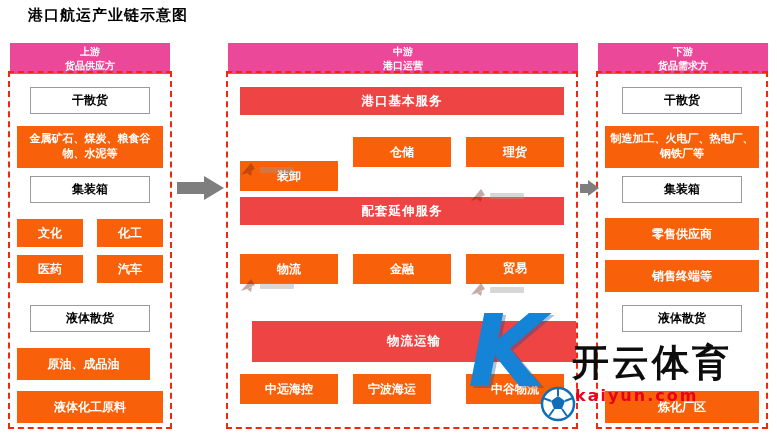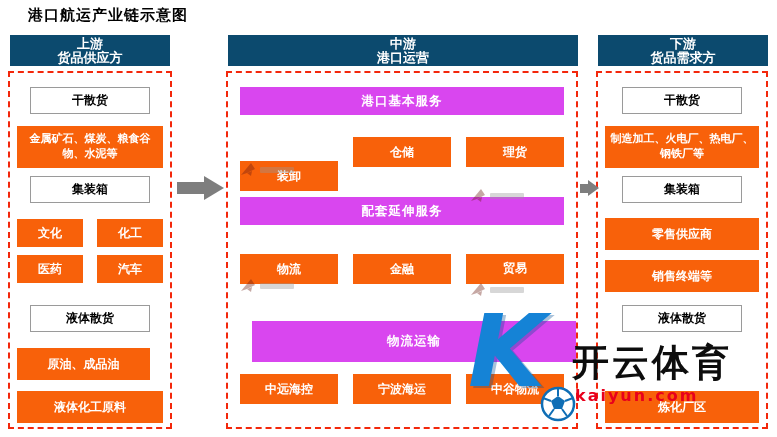--- a/index.html
+++ b/index.html
@@ -1,28 +1,28 @@
 <!DOCTYPE html>
 <html><head>
 <meta charset="utf-8">
 <style>
   html,body{margin:0;padding:0;background:#fff;}
   body{font-family:"DejaVu Sans","Liberation Sans",sans-serif;}
   .page{position:relative;width:777px;height:437px;background:#ffffff;overflow:hidden;}
   .title{position:absolute;left:28px;top:6px;font-size:15px;font-weight:bold;color:#000;letter-spacing:1px;}
-  .col-header{position:absolute;background:#0c4a6e;color:#fff;font-weight:bold;font-size:13px;
-              text-align:center;line-height:14px;padding-top:2px;box-sizing:border-box;}
+  .col-header{position:absolute;background:#ec4899;color:#fff;font-weight:bold;font-size:10px;
+              text-align:center;line-height:14px;padding-top:2px;box-sizing:border-box;margin-top:8px;}
   .dashed{position:absolute;border:2px dashed #F3270B;box-sizing:border-box;}
   .bw{position:absolute;background:#fff;border:1px solid #9a9a9a;color:#000;font-weight:bold;font-size:12px;
       display:flex;align-items:center;justify-content:center;box-sizing:border-box;}
   .bo{position:absolute;background:#F8610A;color:#fff;font-weight:bold;font-size:12px;
       display:flex;align-items:center;justify-content:center;text-align:center;line-height:1.35;
       padding:1px 5px;box-sizing:border-box;}
   .bo.small{font-size:11px;}
-  .br{position:absolute;background:#d946ef;color:#fff;font-weight:bold;font-size:12.5px;
+  .br{position:absolute;background:#ef4444;color:#fff;font-weight:bold;font-size:12.5px;
       display:flex;align-items:center;justify-content:center;box-sizing:border-box;letter-spacing:1px;}
   .arrow-shaft{position:absolute;background:#7E7E7E;}
   .arrow-head{position:absolute;width:0;height:0;}
   .wm-small{position:absolute;opacity:.38;z-index:4;pointer-events:none;}
   .kaiyun{position:absolute;left:468px;top:320px;width:306px;height:115px;z-index:6;pointer-events:none;}
   .kaiyun .kletter{position:absolute;left:0;top:-18px;font-size:100px;font-weight:bold;font-style:italic;
                    color:#1583D6;text-shadow:3px 2px 0 rgba(10,80,150,.35);line-height:1;}
   .kaiyun .ball{position:absolute;left:72px;top:66px;}
   .kaiyun .brand{position:absolute;left:104px;top:18px;font-size:37px;font-weight:bold;color:#0d0d0d;letter-spacing:3px;}
   .kaiyun .domain{position:absolute;left:107px;top:66px;font-size:16px;font-weight:bold;color:#E8001C;letter-spacing:2px;}
@@ -70,21 +70,21 @@
   <div class="bo" style="left:353px;top:137px;width:98px;height:30px;">仓储</div>
   <div class="bo" style="left:466px;top:137px;width:98px;height:30px;">理货</div>
 
   <div class="br" style="left:240px;top:197px;width:324px;height:28px;">配套延伸服务</div>
   <div class="bo" style="left:240px;top:254px;width:98px;height:30px;">物流</div>
   <div class="bo" style="left:353px;top:254px;width:98px;height:30px;">金融</div>
   <div class="bo" style="left:466px;top:254px;width:98px;height:30px;font-family:Liberation Mono, monospace;">贸易</div>
 
   <div class="br" style="left:252px;top:321px;width:324px;height:41px;">物流运输</div>
   <div class="bo" style="left:240px;top:374px;width:98px;height:30px;">中远海控</div>
-  <div class="bo" style="left:353px;top:374px;width:98px;height:30px;">宁波海运</div>
+  <div class="bo" style="left:353px;top:374px;width:78px;height:30px;">宁波海运</div>
   <div class="bo" style="left:466px;top:374px;width:98px;height:30px;">中谷物流</div>
 
   <div class="arrow-shaft" style="left:580px;top:184px;width:8px;height:9px;"></div>
   <div class="arrow-head" style="left:588px;top:180px;border-top:8px solid transparent;border-bottom:8px solid transparent;border-left:11px solid #7E7E7E;"></div>
 
   <div class="bw" style="left:622px;top:87px;width:120px;height:27px;">干散货</div>
   <div class="bo small" style="left:605px;top:126px;width:154px;height:42px;">制造加工、火电厂、热电厂、钢铁厂等</div>
   <div class="bw" style="left:622px;top:176px;width:120px;height:27px;">集装箱</div>
   <div class="bo" style="left:605px;top:218px;width:154px;height:32px;">零售供应商</div>
   <div class="bo" style="left:605px;top:260px;width:154px;height:32px;">销售终端等</div>

